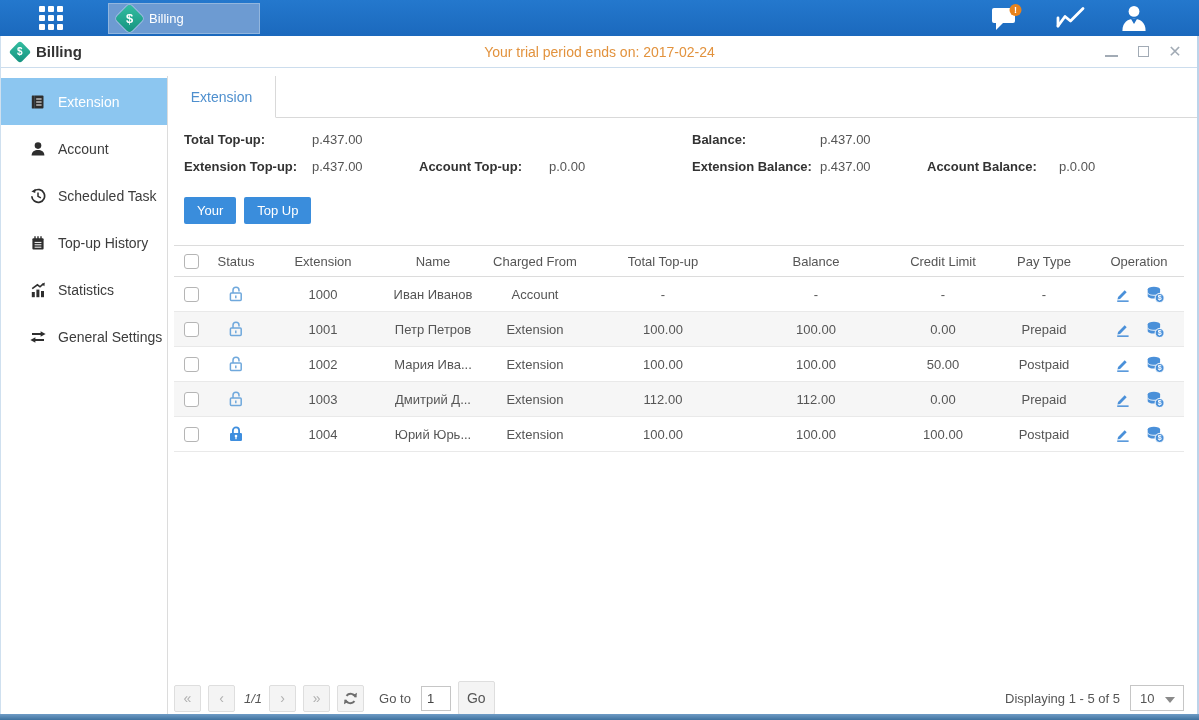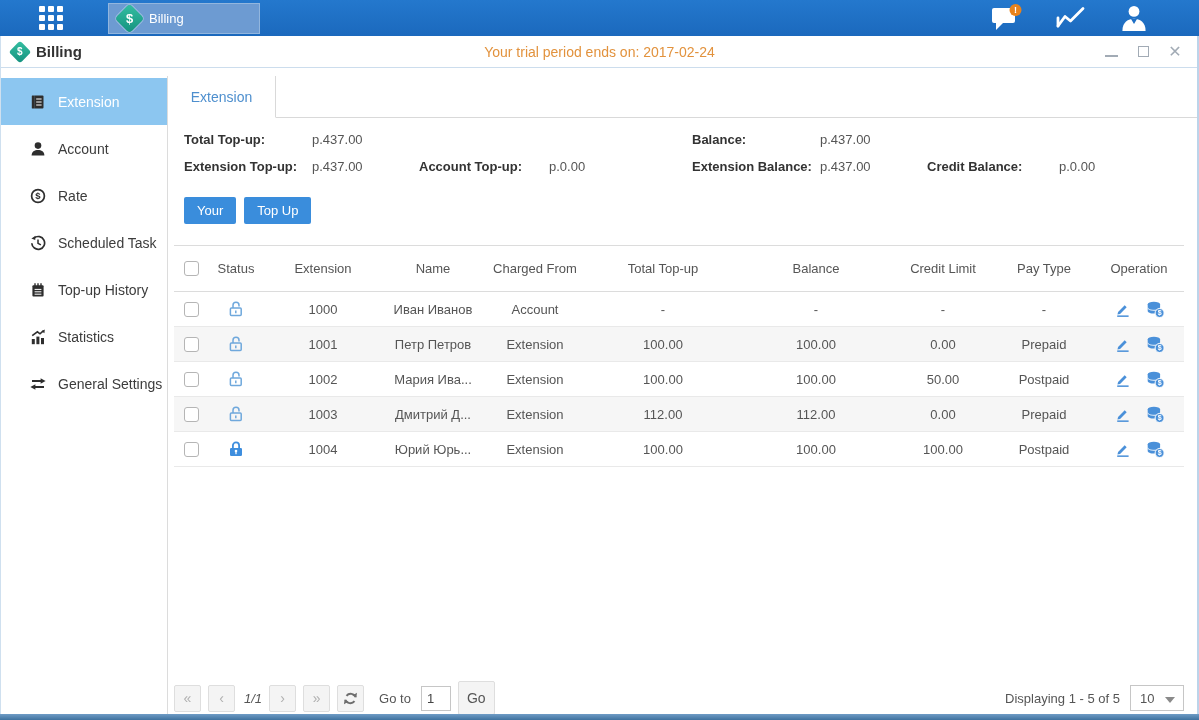--- a/index.html
+++ b/index.html
@@ -66,21 +66,21 @@
   .w128 { width:128px; } .w107 { width:107px; } .w130 { width:130px; } .w132 { width:132px; }
 
   
   .actions { margin:23px 0 0 16px; display:flex; gap:8px; }
   .btn-blue { background:#3a8ddc; color:#fff; border:none; font-size:13px;
     font-family:inherit; height:27px; padding:0 13px; border-radius:2px; cursor:pointer; }
 
   
   .table { margin:21px 0 0 6px; width:1010px; font-size:13px; color:#555; }
   .trow { display:flex; align-items:center; height:35px; border-bottom:1px solid #e9e9e9; }
-  .trow.head { height:47px; border-top:1px solid #dcdcdc; border-bottom:1px solid #dcdcdc;
+  .trow.head { height:32px; border-top:1px solid #dcdcdc; border-bottom:1px solid #dcdcdc;
     color:#555; }
   .trow.alt { background:#f6f6f6; }
   .tc { display:flex; align-items:center; justify-content:center; text-align:center;
     overflow:hidden; white-space:nowrap; }
   .c0{width:34px;} .c1{width:56px;} .c2{width:118px;} .c3{width:102px;} .c4{width:102px;}
   .c5{width:154px;} .c6{width:152px;} .c7{width:102px;} .c8{width:100px;} .c9{width:90px; gap:15px;}
   .cbx { width:15px; height:15px; border:1px solid #b5b5b5; border-radius:3px; background:#fff;
     cursor:pointer; }
   .op-ic { cursor:pointer; display:flex; }
 
@@ -274,26 +274,20 @@
         <span style="color:#fff">Extension</span>
       </div>
       <div class="side-item">
         <svg width="16" height="16">
             <use href="#i-person"></use>
           </svg>
         <span>Account</span>
       </div>
       <div class="side-item">
         <svg width="16" height="16">
-            <use href="#i-dollar"></use>
-          </svg>
-        <span>Rate</span>
-      </div>
-      <div class="side-item">
-        <svg width="16" height="16">
             <use href="#i-history"></use>
           </svg>
         <span>Scheduled Task</span>
       </div>
       <div class="side-item">
         <svg width="16" height="16">
             <use href="#i-notepad"></use>
           </svg>
         <span>Top-up History</span>
       </div>
@@ -331,21 +325,21 @@
           </div>
         </div>
         <div class="sum-col">
           <div class="sum-row">
             <span class="sum-label w128">Balance:</span>
             <span>p.437.00</span>
           </div>
           <div class="sum-row">
             <span class="sum-label w128">Extension Balance:</span>
             <span class="w107">p.437.00</span>
-            <span class="sum-label w132">Credit Balance:</span>
+            <span class="sum-label w132">Account Balance:</span>
             <span>p.0.00</span>
           </div>
         </div>
       </div>
 
       <div class="actions">
         <button class="btn-blue">Your</button>
         <button class="btn-blue">Top Up</button>
       </div>
 

